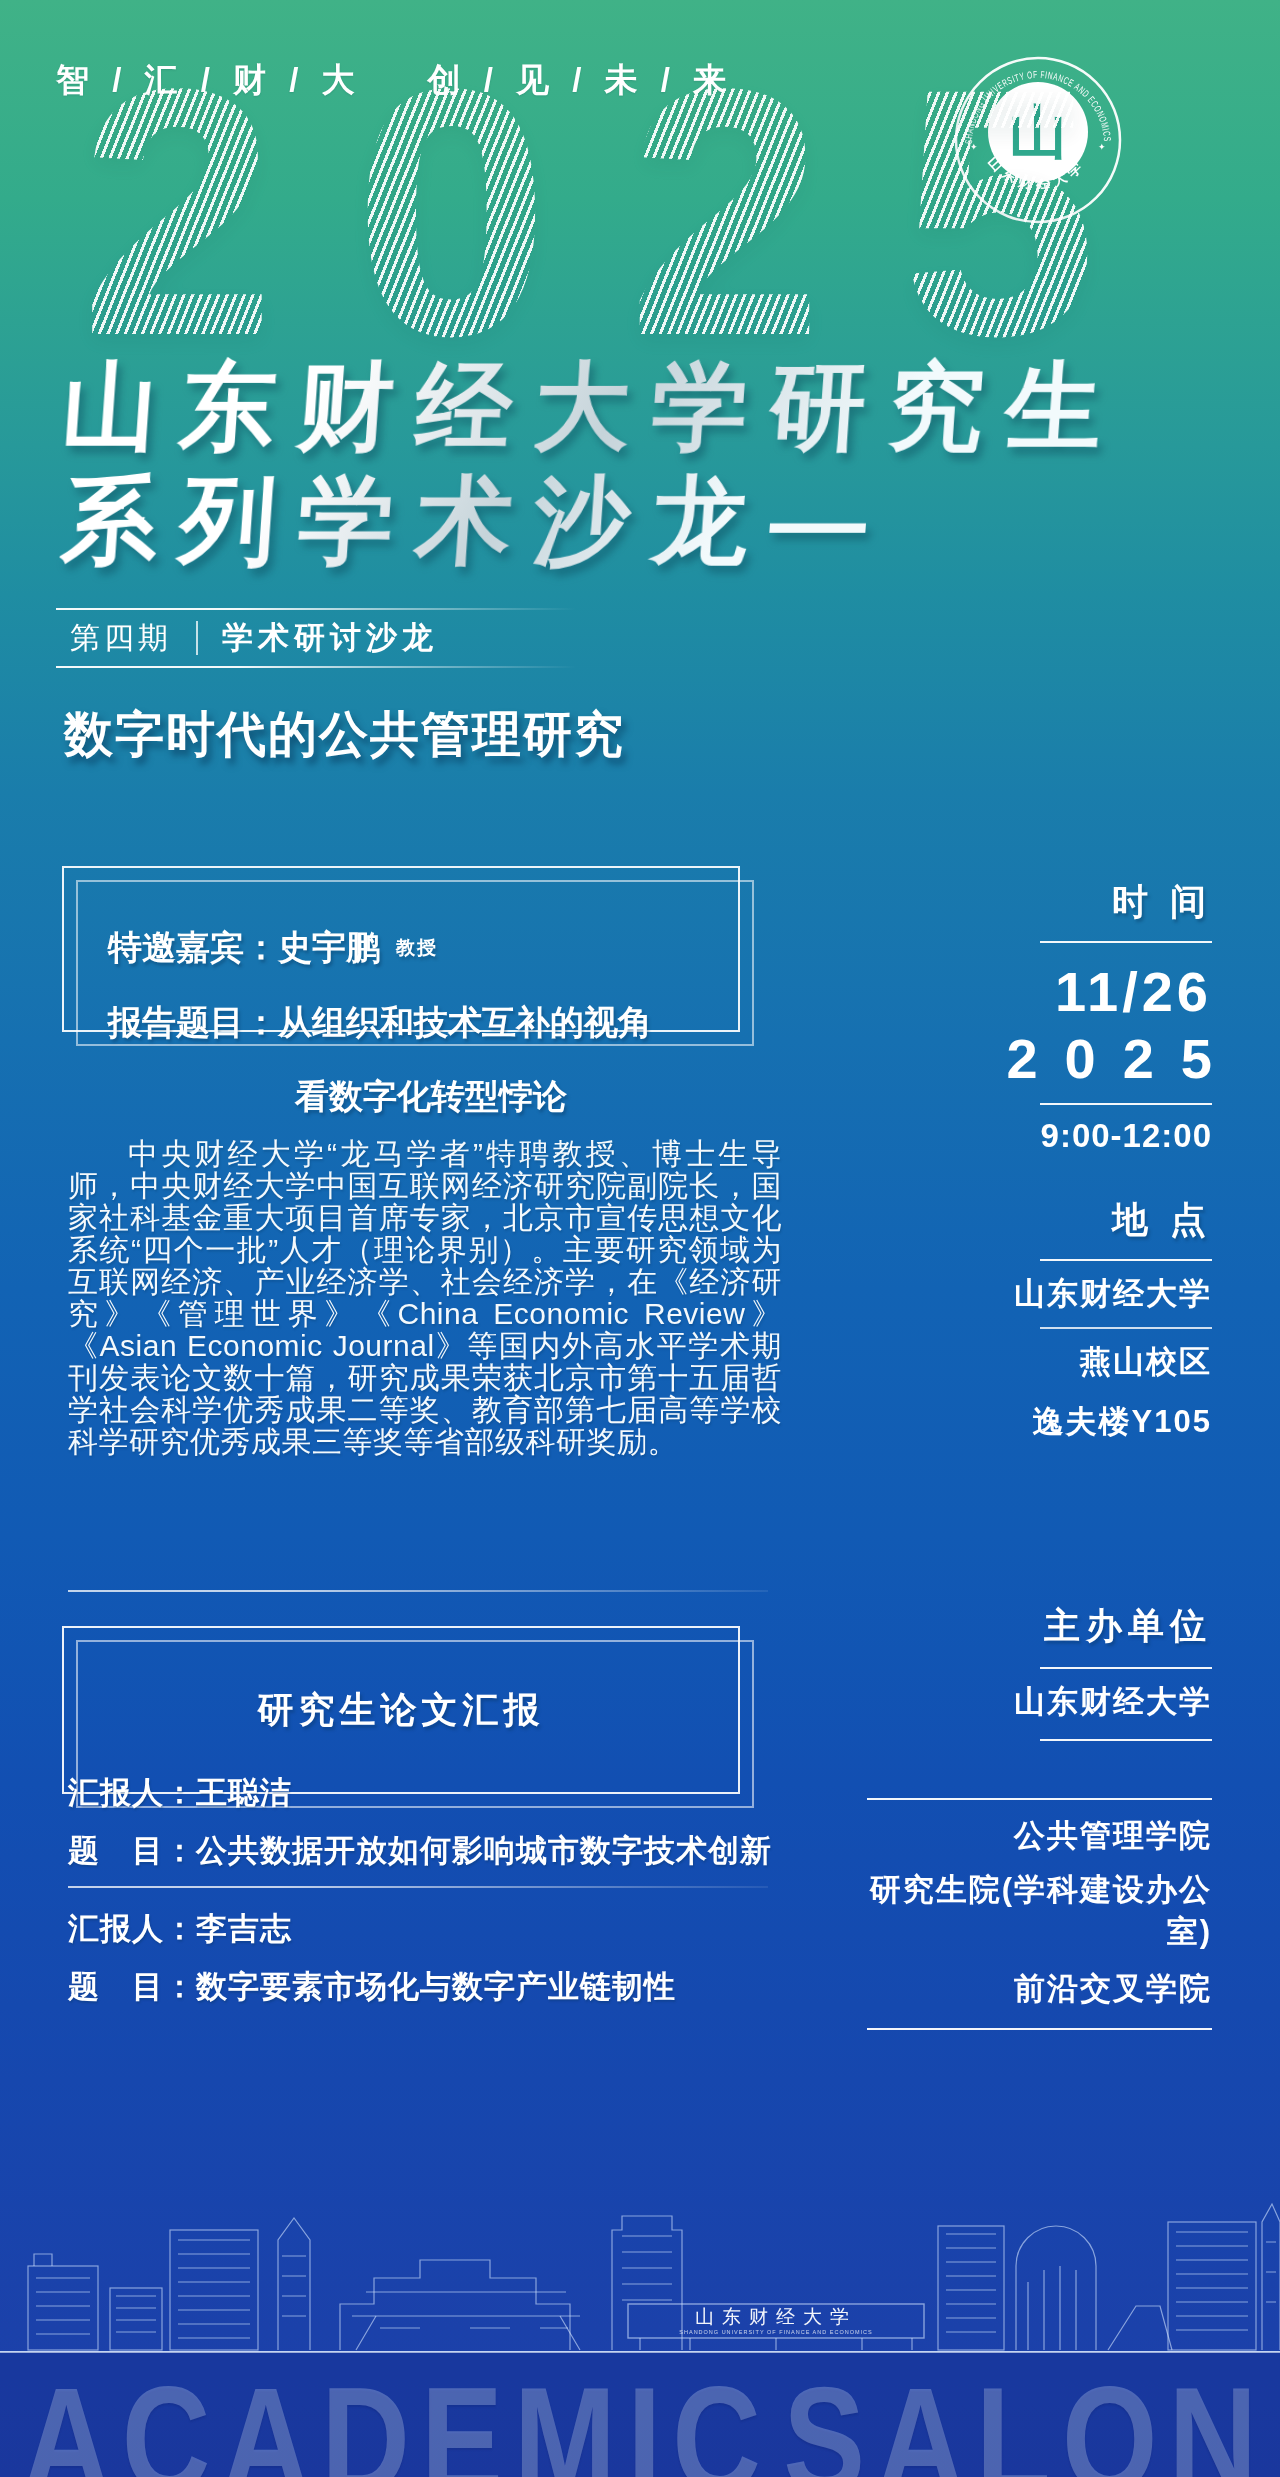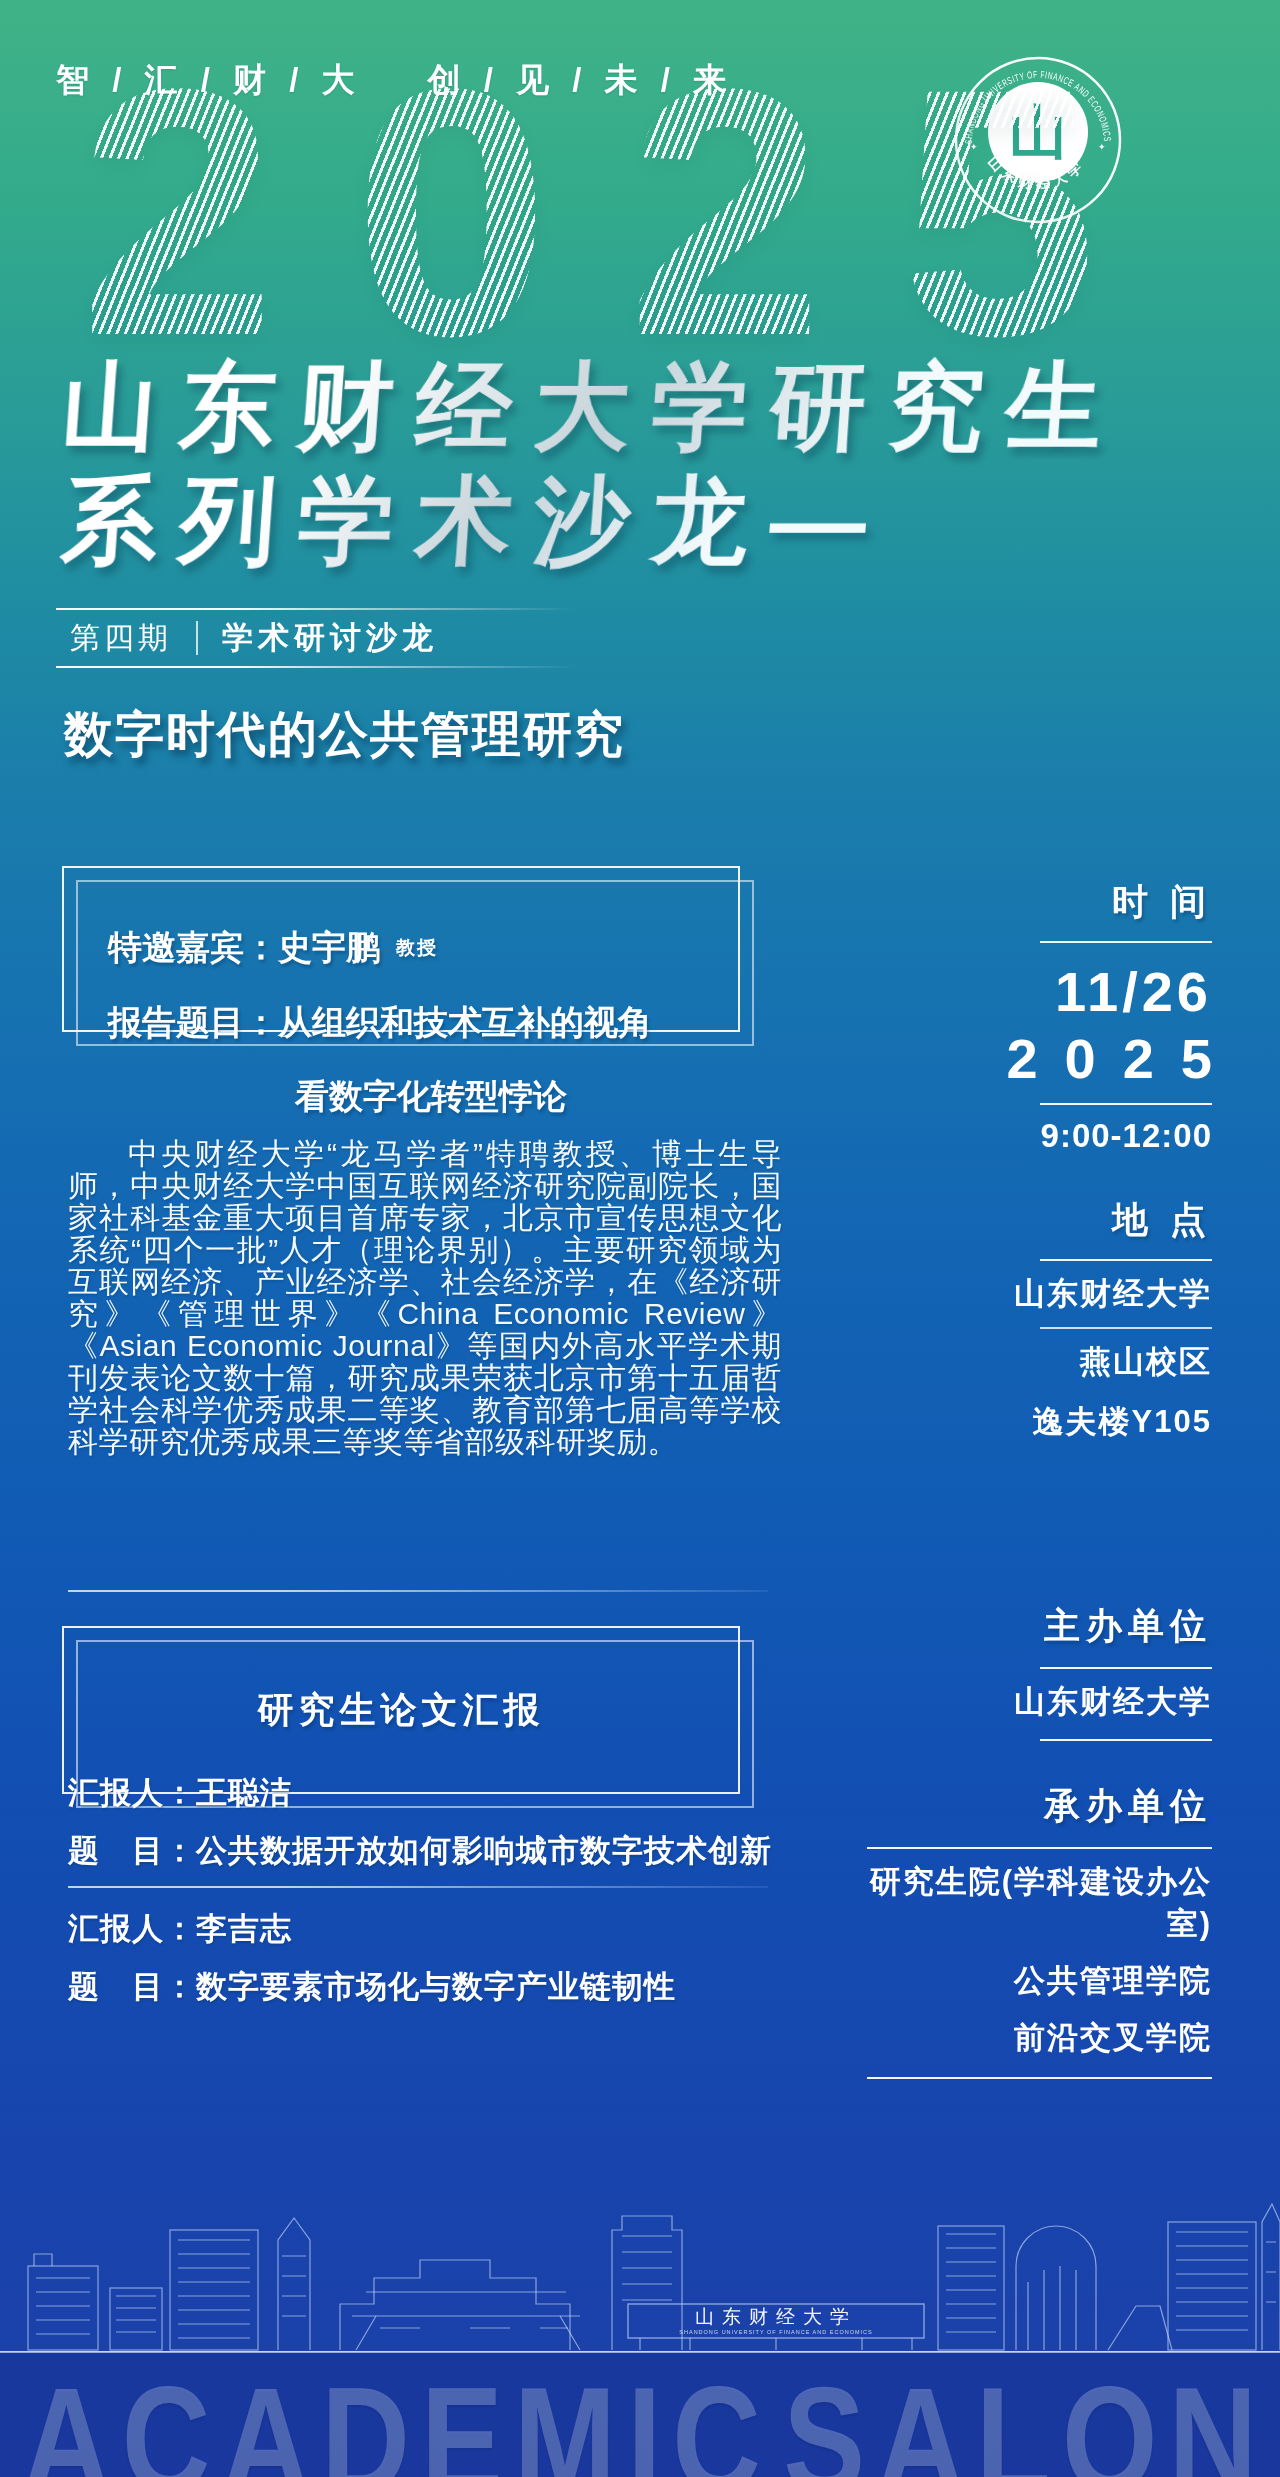--- a/index.html
+++ b/index.html
@@ -189,24 +189,23 @@
   </div>
 
   <div class="abs rblock" style="top:1602px;">
     <h3>主办单位</h3>
     <div class="rline" style="margin-top:16px;"></div>
     <div class="rtext">山东财经大学</div>
     <div class="rline" style="margin-top:16px;"></div>
   </div>
 
   <div class="abs rblock" style="top:1782px;">
-    <h3>承办单位</h3>
     <div class="rline wide" style="margin-top:16px;"></div>
+    <div class="rtext" style="margin-top:15px;">公共管理学院</div>
     <div class="rtext">研究生院(学科建设办公室)</div>
-    <div class="rtext" style="margin-top:15px;">公共管理学院</div>
     <div class="rtext" style="margin-top:15px;">前沿交叉学院</div>
     <div class="rline wide" style="margin-top:18px;"></div>
   </div>
 
   <svg class="abs skyline" viewBox="0 0 1280 160" fill="none" stroke="rgba(210,228,255,.6)" stroke-width="1.2">
 
     <rect x="28" y="70" width="70" height="84"></rect>
     <path d="M34,70 v-12 h18 v12 M36,82 h54 M36,96 h54 M36,110 h54 M36,124 h54 M36,138 h54"></path>
     <rect x="110" y="92" width="52" height="62"></rect>
     <path d="M116,100 h40 M116,112 h40 M116,124 h40 M116,136 h40"></path>

